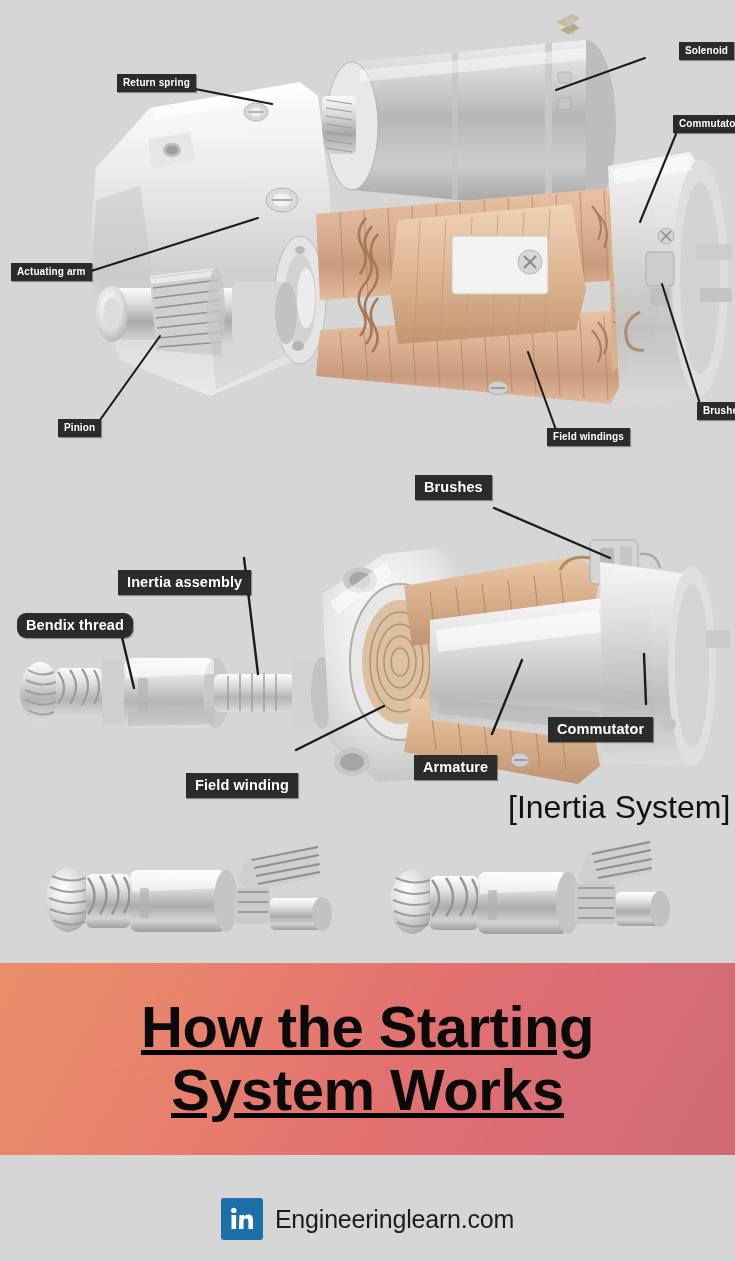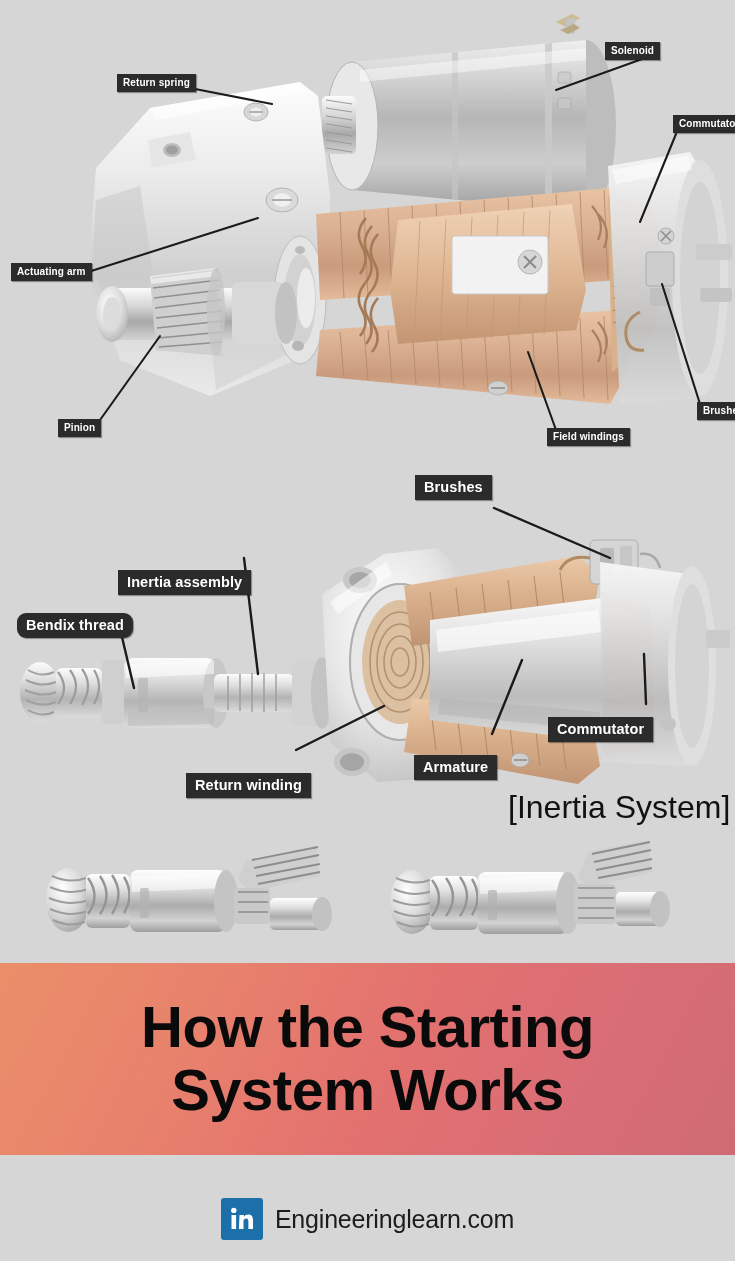--- a/index.html
+++ b/index.html
@@ -97,20 +97,21 @@
     left: 0;
     top: 963px;
     width: 735px;
     height: 192px;
     background: linear-gradient(118deg, #ea8e69 0%, #e8826c 26%, #e2706f 55%, #d96d76 78%, #cf6b72 100%);
     display: flex;
     flex-direction: column;
     align-items: center;
     justify-content: center;
     overflow: hidden;
+    text-decoration: underline;
   }
   #banner .title-line {
     font-size: 58px;
     font-weight: bold;
     color: #0a0a0a;
     line-height: 1.08;
     text-align: center;
     letter-spacing: -0.5px;
     font-family: "Liberation Sans", sans-serif;
   }
@@ -413,21 +414,21 @@
         <path d="M676 134 L640 222"></path>
         <path d="M88 272 L258 218"></path>
         <path d="M700 404 L662 284"></path>
         <path d="M100 420 L160 336"></path>
         <path d="M556 430 L528 352"></path>
       </g>
     </svg>
   </div>
 
   <div class="label sm" style="left:117px; top:74px;text-align:right;">Return spring</div>
-  <div class="label sm" style="left:605px; top:42px;">Solenoid</div>
+  <div class="label sm" style="left:679px; top:42px;">Solenoid</div>
   <div class="label sm" style="left:673px; top:115px;">Commutator</div>
   <div class="label sm" style="left:11px; top:263px;">Actuating arm</div>
   <div class="label sm" style="left:697px; top:402px;">Brushes</div>
   <div class="label sm" style="left:58px; top:419px;">Pinion</div>
   <div class="label sm" style="left:547px; top:428px;">Field windings</div>
 
   <div class="panel" id="panel-inertia">
     <svg width="735" height="368" viewBox="0 0 735 368" xmlns="http://www.w3.org/2000/svg">
       <defs>
         <linearGradient id="h_steel" x1="0" y1="0" x2="0" y2="1">
@@ -592,21 +593,21 @@
         <path d="M296 288 L384 244"></path>
       </g>
     </svg>
   </div>
 
   <div class="label lg" style="left:415px; top:475px;">Brushes</div>
   <div class="label lg" style="left:118px; top:570px;">Inertia assembly</div>
   <div class="label lg" style="left:17px; top:613px;border-radius:9px;">Bendix thread</div>
   <div class="label lg" style="left:548px; top:717px;">Commutator</div>
   <div class="label lg" style="left:414px; top:755px;">Armature</div>
-  <div class="label lg" style="left:186px; top:773px;">Return winding</div>
+  <div class="label lg" style="left:186px; top:773px;">Field winding</div>
 
   <div class="caption" style="left:508px; top:789px;">[Inertia System]</div>
 
   <div class="panel" id="panel-bendix">
     <svg width="735" height="128" viewBox="0 0 735 128" xmlns="http://www.w3.org/2000/svg">
       <defs>
         <linearGradient id="b_steel" x1="0" y1="0" x2="0" y2="1">
           <stop offset="0%" stop-color="#ffffff"></stop>
           <stop offset="26%" stop-color="#e3e3e3"></stop>
           <stop offset="58%" stop-color="#acacac"></stop>

